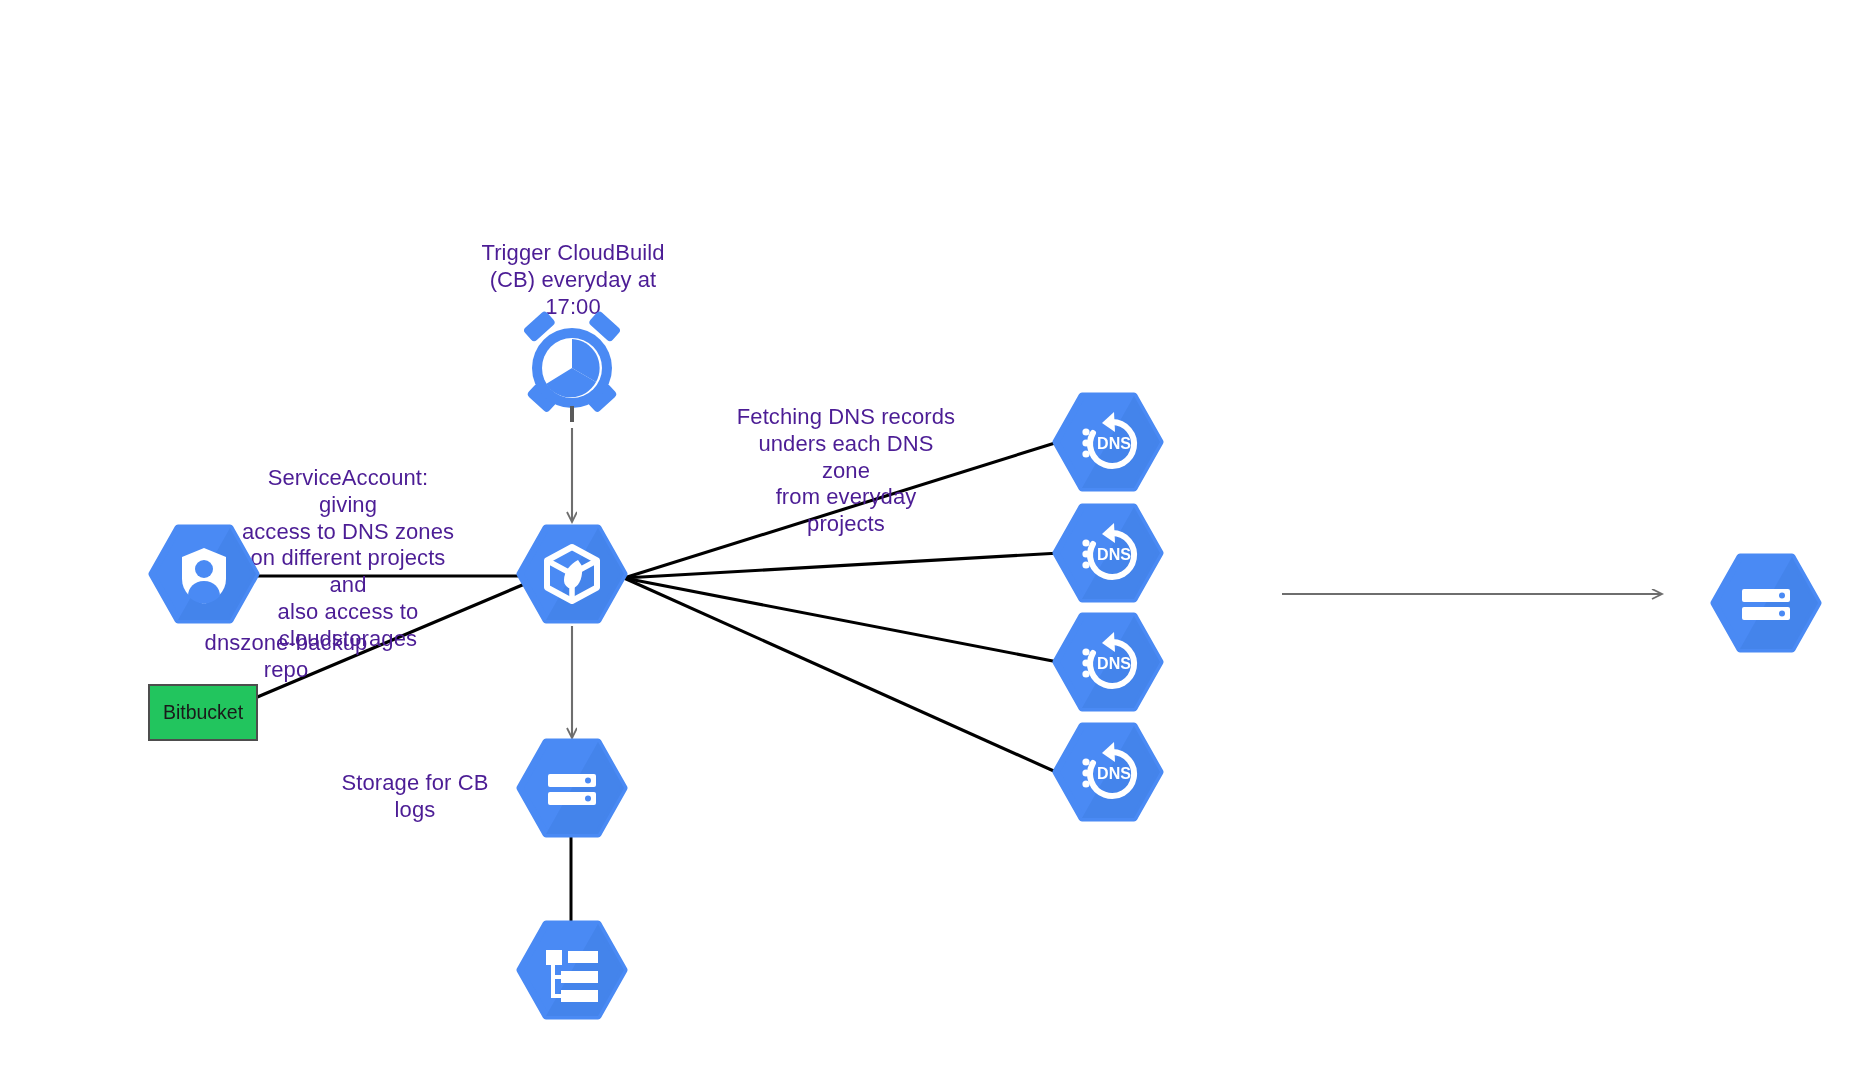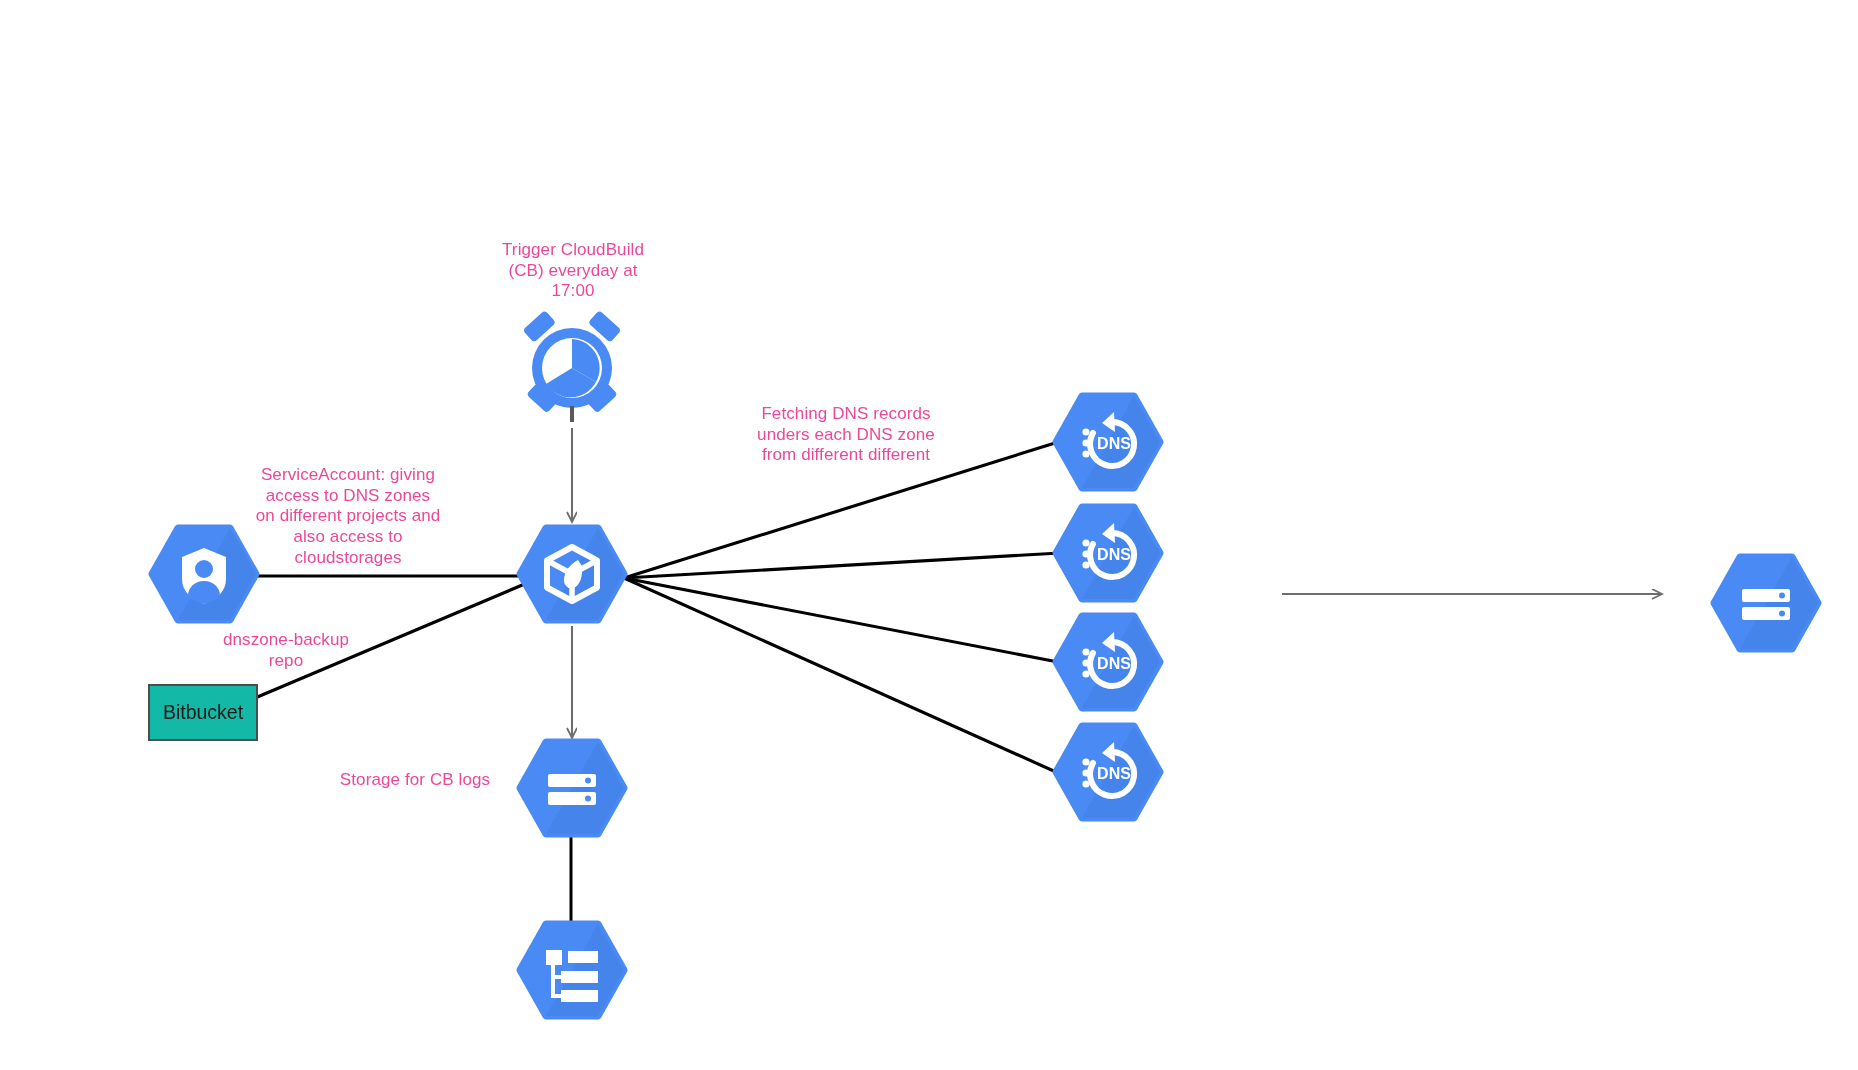--- a/index.html
+++ b/index.html
@@ -26,30 +26,30 @@
     height: 1070px;
     pointer-events: none;
   }
   .node {
     position: absolute;
     text-decoration: underline;
   }
   .label {
     position: absolute;
     text-align: center;
-    font-size: 17px;
+    font-size: 22px;
     line-height: 1.22;
-    color: #ec4899;
+    color: #4c1d95;
     white-space: pre-line;
     letter-spacing: 0.1px;
   }
   .boxnode {
     position: absolute;
     border: 2.2px solid #4d4d4d;
-    background: #14b8a6;
+    background: #22c55e;
     display: flex;
     align-items: center;
     justify-content: center;
     font-size: 19.5px;
     color: #1a1a1a;
     box-sizing: border-box;
   }
   .wm {
     position: absolute;
     opacity: 0.025;
@@ -97,21 +97,21 @@
 access to DNS zones
 on different projects and
 also access to
 cloudstorages</div>
 
   <div class="label" style="left:196px; top:630px; width:180px;">dnszone-backup
 repo</div>
 
   <div class="label" style="left:736px; top:404px; width:220px;">Fetching DNS records
 unders each DNS zone
-from different different</div>
+from everyday projects</div>
 
 
   <div class="label" style="left:325px; top:770px; width:180px;">Storage for CB logs</div>
 
   <div class="node" style="left:518px; top:310px; width:108px; height:118px;">
     <svg width="108" height="118" viewBox="0 0 108 118">
 
       <rect x="6" y="8" width="30" height="17" rx="4" fill="#4a8af4" transform="rotate(-42 21 16)"></rect>
       <rect x="72" y="8" width="30" height="17" rx="4" fill="#4a8af4" transform="rotate(42 87 16)"></rect>
 

